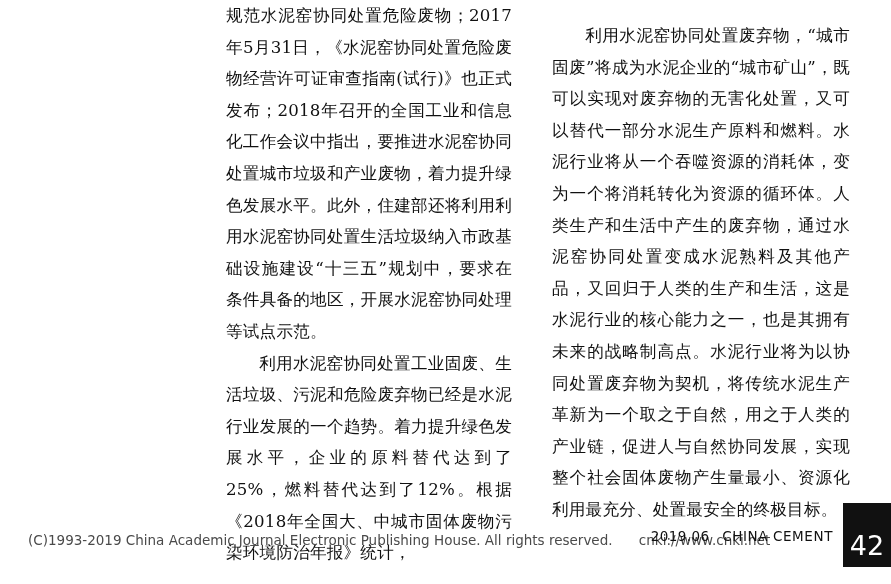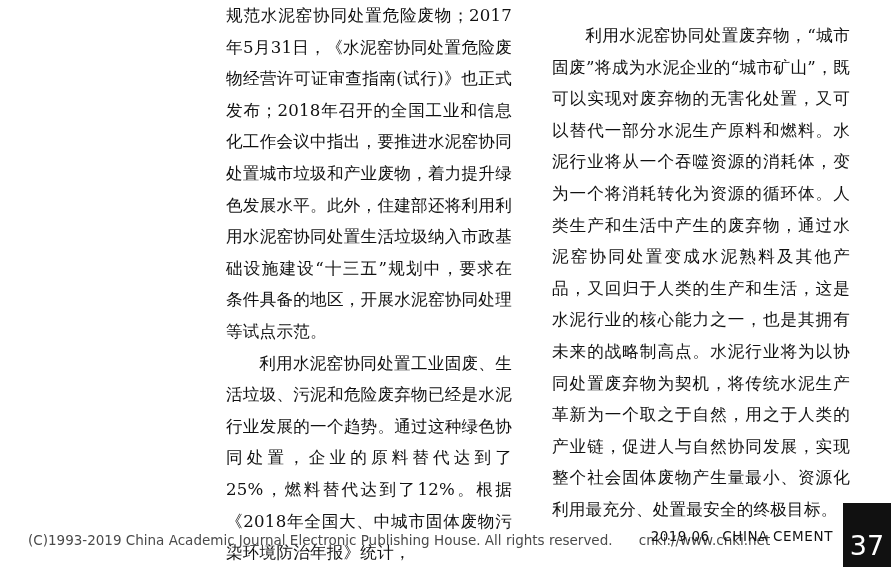--- a/index.html
+++ b/index.html
@@ -123,36 +123,36 @@
 <body>
 
 <div class="page">
 
   <div class="columns">
 
     <div class="col col-left-blank"></div>
 
     <div class="col col-mid">
       <p class="para">规范水泥窑协同处置危险废物；2017年5月31日，《水泥窑协同处置危险废物经营许可证审查指南(试行)》也正式发布；2018年召开的全国工业和信息化工作会议中指出，要推进水泥窑协同处置城市垃圾和产业废物，着力提升绿色发展水平。此外，住建部还将利用利用水泥窑协同处置生活垃圾纳入市政基础设施建设“十三五”规划中，要求在条件具备的地区，开展水泥窑协同处理等试点示范。</p>
-      <p class="para indent">利用水泥窑协同处置工业固废、生活垃圾、污泥和危险废弃物已经是水泥行业发展的一个趋势。通过这种绿色协同处置，企业的原料替代达到了25%，燃料替代达到了12%。根据《2018年全国大、中城市固体废物污染环境防治年报》统计，</p>
+      <p class="para indent">利用水泥窑协同处置工业固废、生活垃圾、污泥和危险废弃物已经是水泥行业发展的一个趋势。着力提升绿色发展水平，企业的原料替代达到了25%，燃料替代达到了12%。根据《2018年全国大、中城市固体废物污染环境防治年报》统计，</p>
     </div>
 
     <div class="col col-gap"></div>
 
     <div class="col col-right">
       <p class="para indent">利用水泥窑协同处置废弃物，“城市固废”将成为水泥企业的“城市矿山”，既可以实现对废弃物的无害化处置，又可以替代一部分水泥生产原料和燃料。水泥行业将从一个吞噬资源的消耗体，变为一个将消耗转化为资源的循环体。人类生产和生活中产生的废弃物，通过水泥窑协同处置变成水泥熟料及其他产品，又回归于人类的生产和生活，这是水泥行业的核心能力之一，也是其拥有未来的战略制高点。水泥行业将为以协同处置废弃物为契机，将传统水泥生产革新为一个取之于自然，用之于人类的产业链，促进人与自然协同发展，实现整个社会固体废物产生量最小、资源化利用最充分、处置最安全的终极目标。</p>
     </div>
 
   </div>
 
   <div class="footer">
     <div class="copyright">
       <span>(C)1993-2019 China Academic Journal Electronic Publishing House. All rights reserved.</span>
       <span class="url">cnki://www.cnki.net</span>
     </div>
     <div class="journal-bar">
       <span class="issue">2019.06</span>
       <span class="title">CHINA CEMENT</span>
     </div>
-    <div class="page-number-box">37</div>
+    <div class="page-number-box">42</div>
   </div>
 
 </div>
 
 </body></html>

